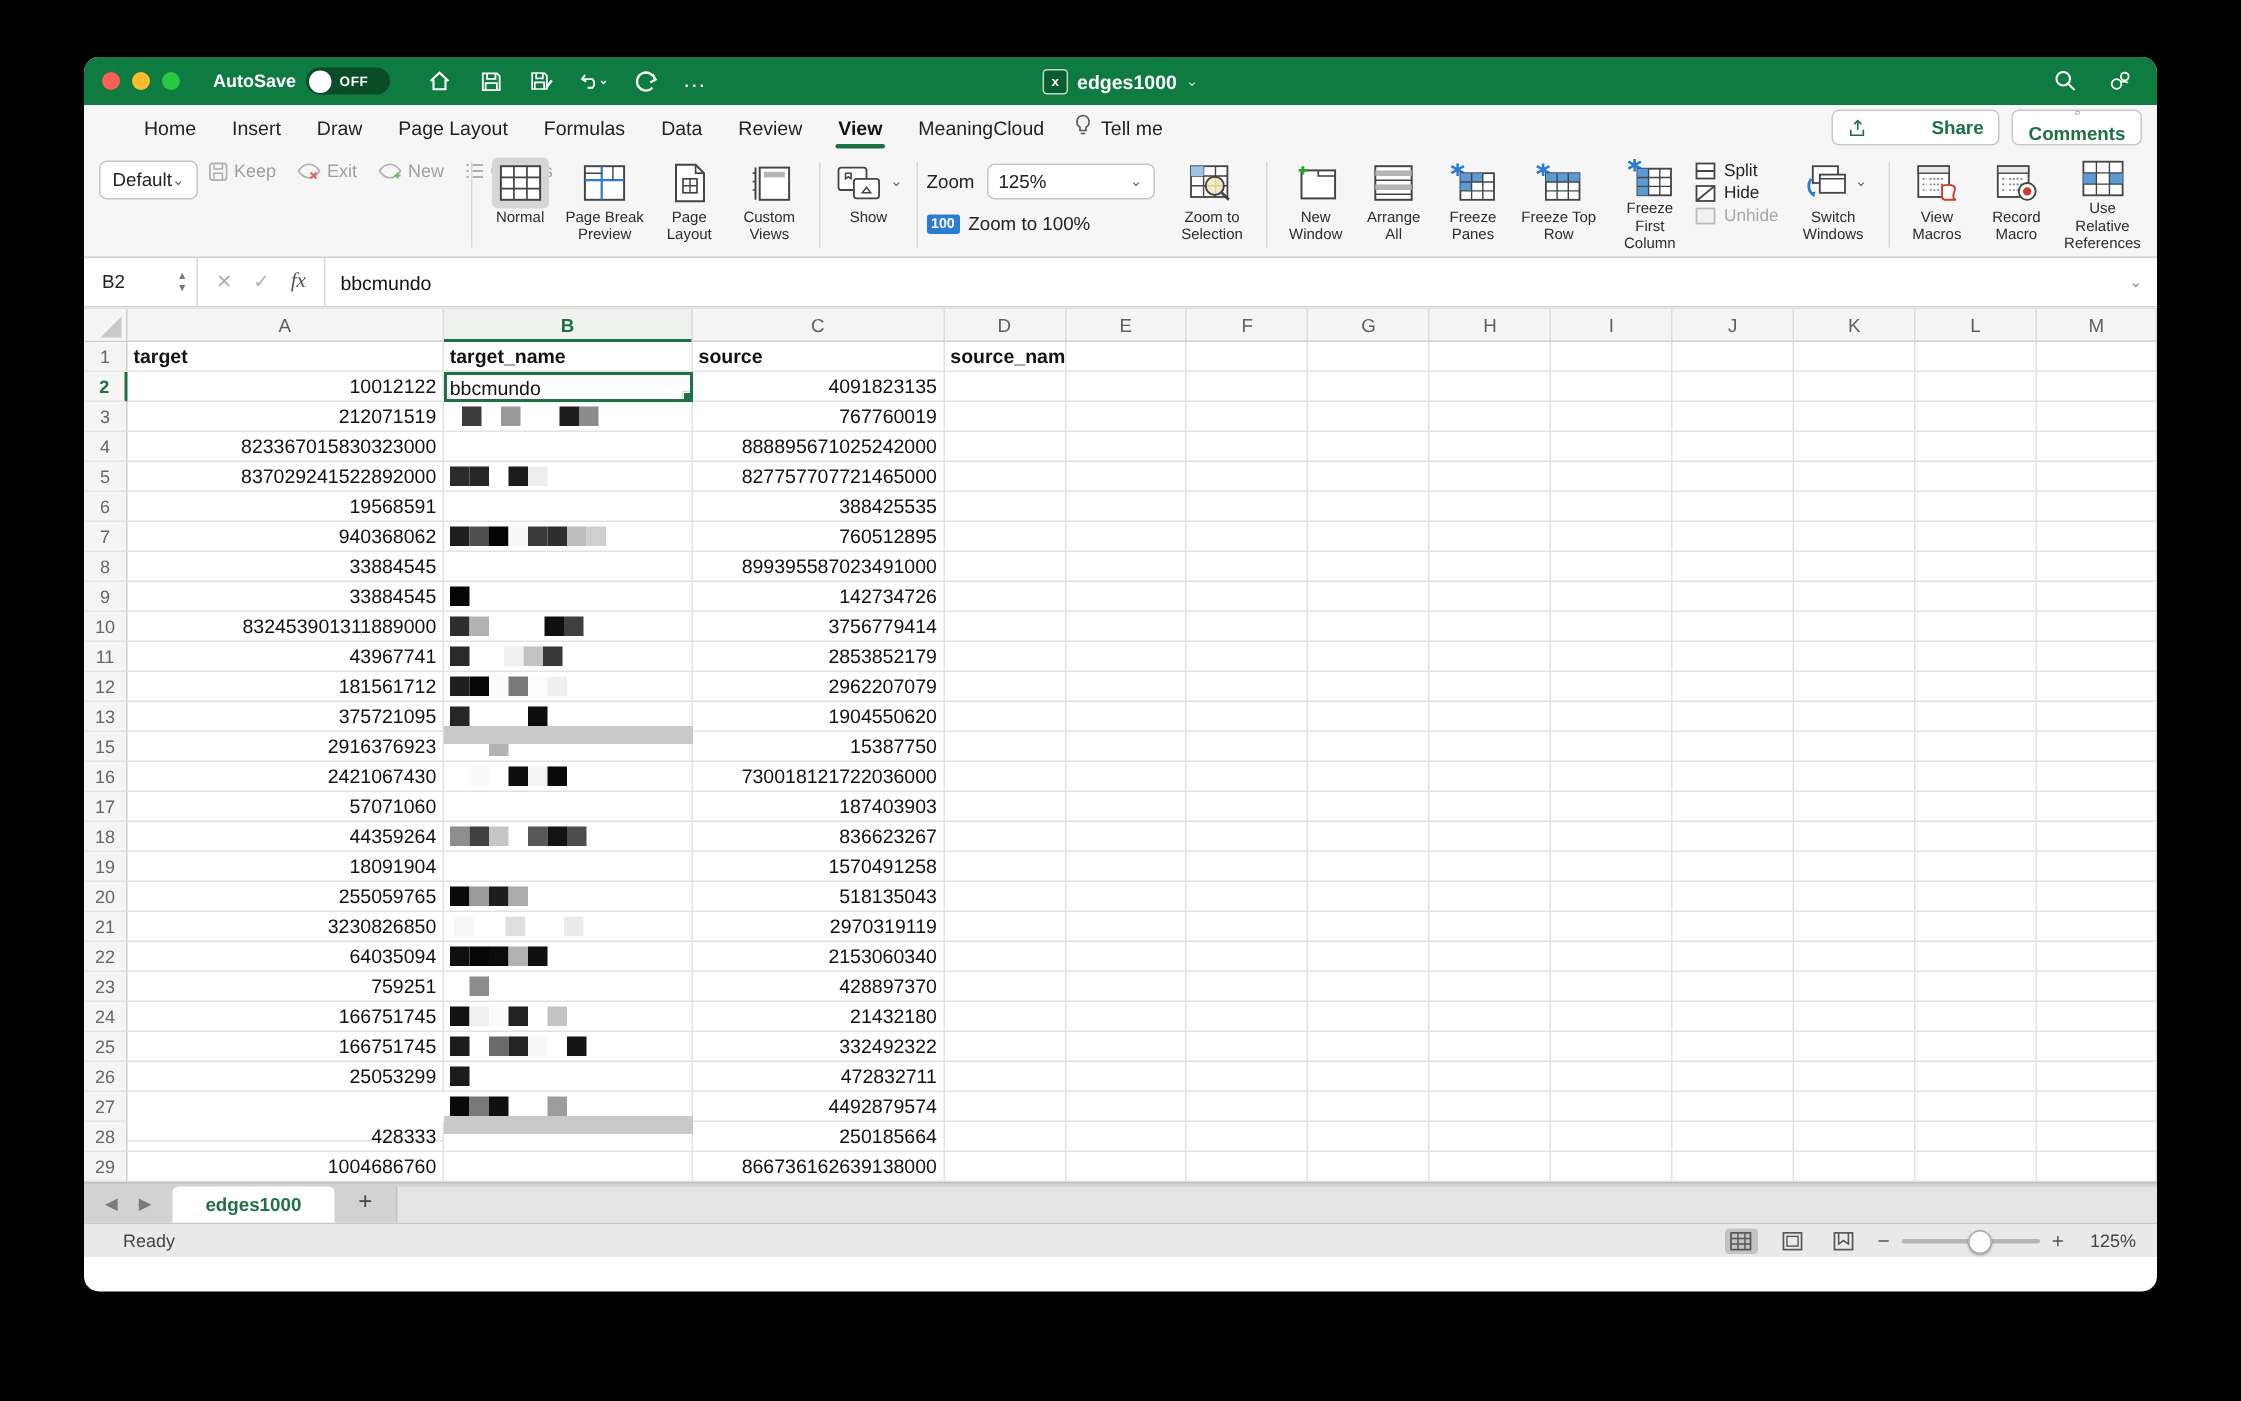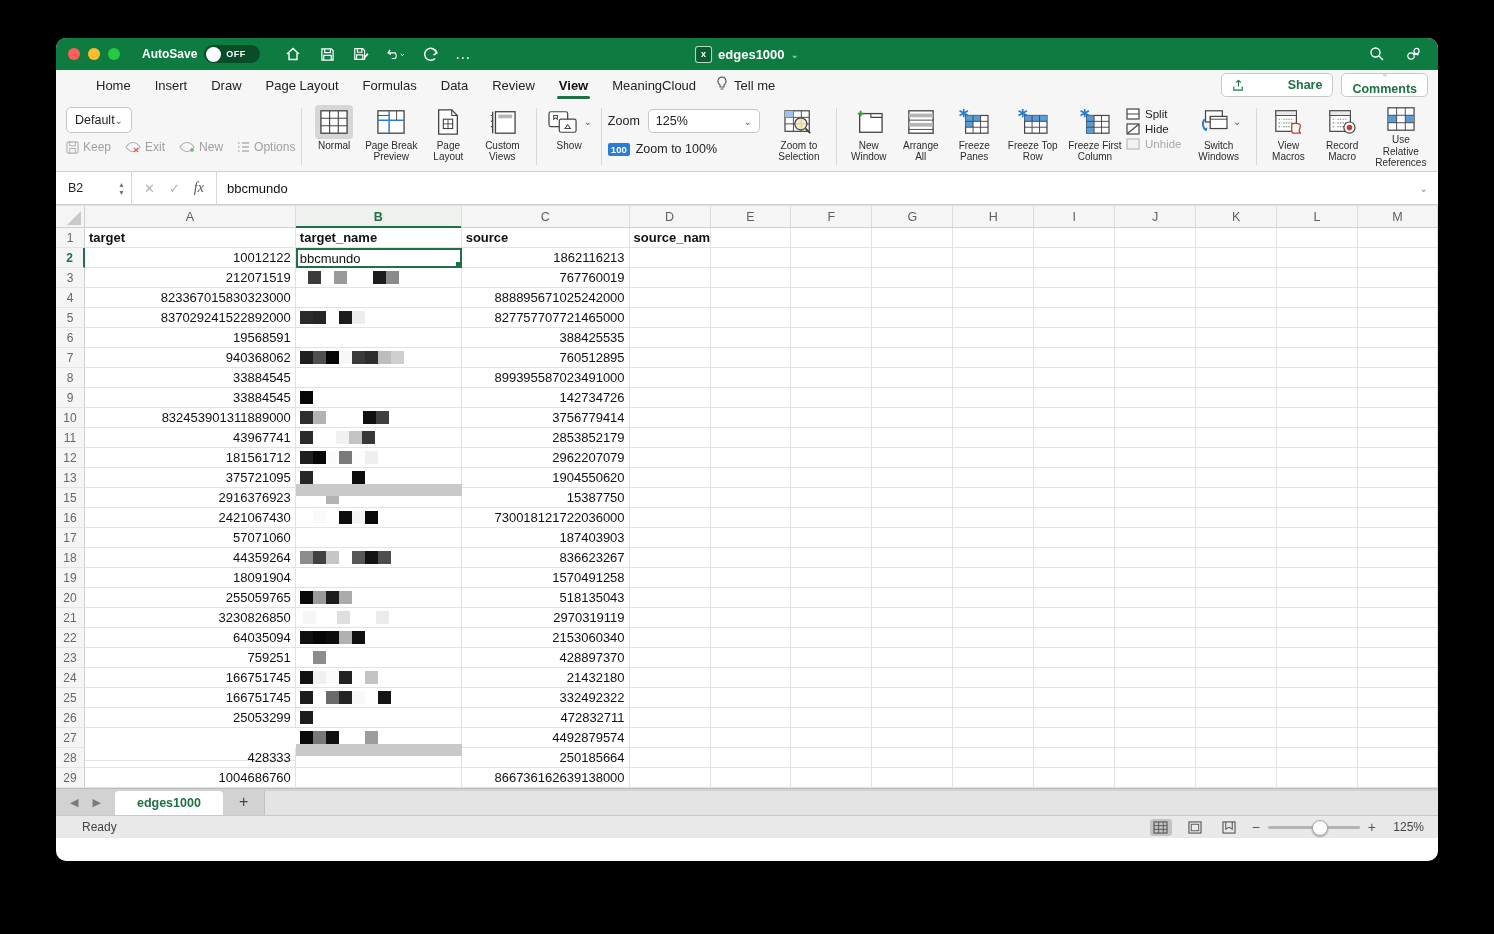--- a/index.html
+++ b/index.html
@@ -34,21 +34,21 @@
   .bulb{font-size:13px;color:#555;}
   .tabs-right{margin-left:auto;display:flex;gap:8px;align-items:center;}
   .pill-btn{display:flex;align-items:center;gap:5px;border:1px solid #c9c9c9;background:#fff;border-radius:5px;
     height:22px;padding:0 10px;font-size:12.5px;font-weight:bold;}
   .pill-btn.share{color:#1e7145;gap:43px;}
   .pill-btn.comments{color:#1e7145;flex-direction:column;}
   
   .ribbon{height:72px;background:#f6f6f6;border-bottom:1px solid #cfcfcf;display:flex;align-items:stretch;padding:4px 6px 2px 10px;box-sizing:border-box;}
   .rgroup{display:flex;align-items:flex-start;}
   .rdivider{width:1px;background:#d8d8d8;margin:4px 6px;}
-  .sheetview{display:flex;flex-direction:column;gap:7px;width:242px;padding-top:3px;}
+  .sheetview{display:flex;flex-direction:row;gap:7px;width:242px;padding-top:3px;}
   .dropdown{height:24px;border:1px solid #c6c6c6;border-radius:5px;background:#fff;display:flex;align-items:center;
     padding:0 8px;font-size:12.5px;color:#222;justify-content:space-between;}
   .chev{color:#666;font-size:10px;}
   .mini-row{display:flex;gap:14px;align-items:center;}
   .mini-btn{display:flex;align-items:center;gap:4px;font-size:12px;color:#a0a0a0;}
   .mini-btn .mic{font-size:12px;color:#b0b0b0;display:flex;}
   .rbtn{display:flex;flex-direction:column;align-items:center;gap:1px;padding:1px 4px;font-size:10px;
     color:#2b2b2b;text-align:center;line-height:1.12;min-width:44px;}
   .rbtn .icbox{height:34px;display:flex;align-items:center;justify-content:center;padding:0 4px;border-radius:4px;}
   .rbtn .icbox.sel{background:#d6d6d6;}
@@ -550,21 +550,21 @@
           <div class="cell " style="width: 81px;"></div>
           <div class="cell " style="width: 81px;"></div>
           <div class="cell " style="width: 81px;"></div>
           <div class="cell " style="width: 81px;"></div>
           <div class="cell " style="width: 80px;"></div>
         </div>
         <div class="grow">
           <div class="gut active">2</div>
           <div class="cell num" style="width: 211px;">10012122</div>
           <div class="cell activecell" style="width: 166px;">bbcmundo<div class="fillhandle"></div></div>
-          <div class="cell num" style="width: 168px;">1862116213</div>
+          <div class="cell num" style="width: 168px;">4091823135</div>
           <div class="cell " style="width: 81px;"></div>
           <div class="cell " style="width: 81px;"></div>
           <div class="cell " style="width: 81px;"></div>
           <div class="cell " style="width: 81px;"></div>
           <div class="cell " style="width: 81px;"></div>
           <div class="cell " style="width: 81px;"></div>
           <div class="cell " style="width: 81px;"></div>
           <div class="cell " style="width: 81px;"></div>
           <div class="cell " style="width: 81px;"></div>
           <div class="cell " style="width: 80px;"></div>

